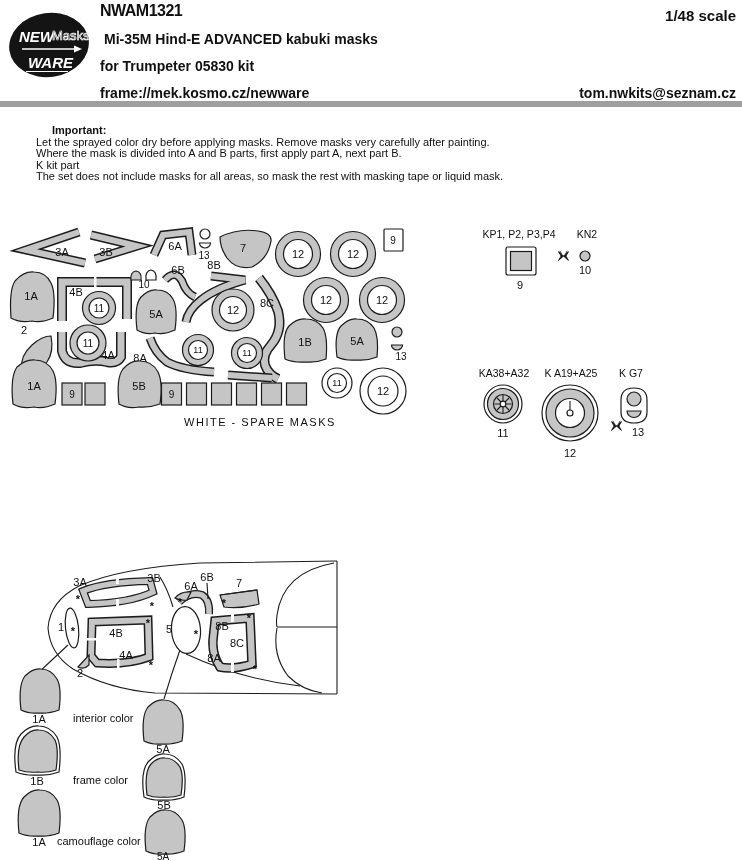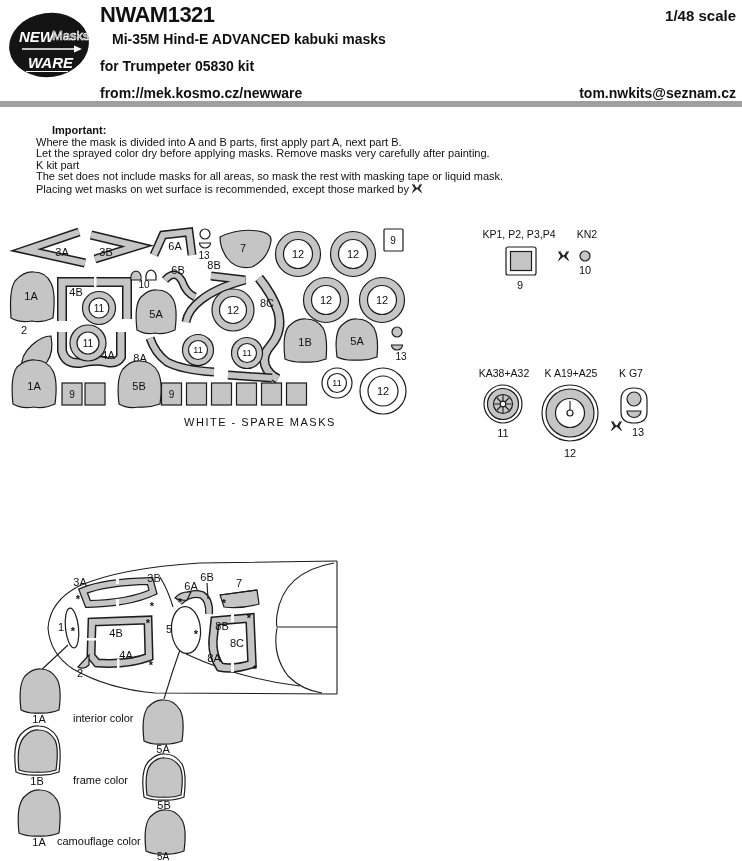--- a/index.html
+++ b/index.html
@@ -5,23 +5,23 @@
   :root{
     --mask-fill:#c5c5c5;
     --divider:#9f9f9f;
     --ink:#101010;
   }
   html,body{margin:0;padding:0;}
   body{
     width:742px;height:861px;background:#fff;position:relative;overflow:hidden;
     font-family:"Liberation Sans",sans-serif;color:var(--ink);
   }
-  .hdr-code{position:absolute;left:100px;top:2px;font-size:22px;font-weight:bold;letter-spacing:-0.5px;}
+  .hdr-code{position:absolute;left:100px;top:2px;font-size:16px;font-weight:bold;letter-spacing:-0.5px;}
   .hdr-scale{position:absolute;right:6px;top:7px;font-size:15px;font-weight:bold;}
-  .hdr-title{position:absolute;left:112px;top:31px;font-size:14px;font-weight:bold;}
+  .hdr-title{position:absolute;left:104px;top:31px;font-size:14px;font-weight:bold;}
   .hdr-sub{position:absolute;left:100px;top:58px;font-size:14px;font-weight:bold;}
   .hdr-url{position:absolute;left:100px;top:85px;font-size:14px;font-weight:bold;}
   .hdr-mail{position:absolute;right:6px;top:85px;font-size:14px;font-weight:bold;}
   .divider{position:absolute;left:0;top:101px;width:742px;height:6px;background:var(--divider);}
   .logo{position:absolute;left:6px;top:9px;}
   .notes{position:absolute;left:36px;top:125px;font-size:11px;line-height:11.6px;}
   .notes b{font-size:11px;padding-left:16px;}
   .notes .nline{white-space:nowrap;}
   .art{position:absolute;left:0;top:0;}
   
@@ -58,37 +58,31 @@
     <text x="46" y="31" font-size="13" fill="#141414" stroke="#fff" stroke-width="0.7">Masks</text>
     <path d="M16,40 L68,40" stroke="#fff" stroke-width="1.6"></path>
     <path d="M68,36.6 L76,40 L68,43.4 Z" fill="#fff"></path>
     <text x="22" y="59" font-size="15" font-style="italic" font-weight="bold" fill="#fff">WARE</text>
     <path d="M20,62.5 L62,62.5" stroke="#fff" stroke-width="1.2"></path>
   </svg>
   <div class="hdr-code">NWAM1321</div>
   <div class="hdr-scale">1/48 scale</div>
   <div class="hdr-title">Mi-35M Hind-E ADVANCED kabuki masks</div>
   <div class="hdr-sub">for Trumpeter 05830 kit</div>
-  <div class="hdr-url">from://mek.kosmo.cz/newware</div>
+  <div class="hdr-url">frame://mek.kosmo.cz/newware</div>
   <div class="hdr-mail">tom.nwkits@seznam.cz</div>
   <div class="divider"></div>
 </div>
 
 <div class="notes">
   <div class="nline"><b>Important:</b></div>
+  <div class="nline">Let the sprayed color dry before applying masks. Remove masks very carefully after painting.</div>
   <div class="nline">Where the mask is divided into A and B parts, first apply part A, next part B.</div>
-  <div class="nline">Let the sprayed color dry before applying masks. Remove masks very carefully after painting.</div>
   <div class="nline">K kit part</div>
   <div class="nline">The set does not include masks for all areas, so mask the rest with masking tape or liquid mask.</div>
-  <div class="nline">
-    <span>Placing wet masks on wet surface is recommended, except those marked by</span>
-    <svg width="12" height="11" style="vertical-align:-1px">
-        <use href="#bfly"></use>
-      </svg>
-  </div>
 </div>
 
 <svg class="art" width="742" height="861" viewBox="0 0 742 861">
 
   <g>
 
     <g>
       <path class="bK" stroke-width="9" d="M79,232 L26,250 L85,263"></path>
       <path class="bG" stroke-width="6" d="M79,232 L26,250 L85,263"></path>
       <text class="lbl" x="62" y="256">3A</text>

